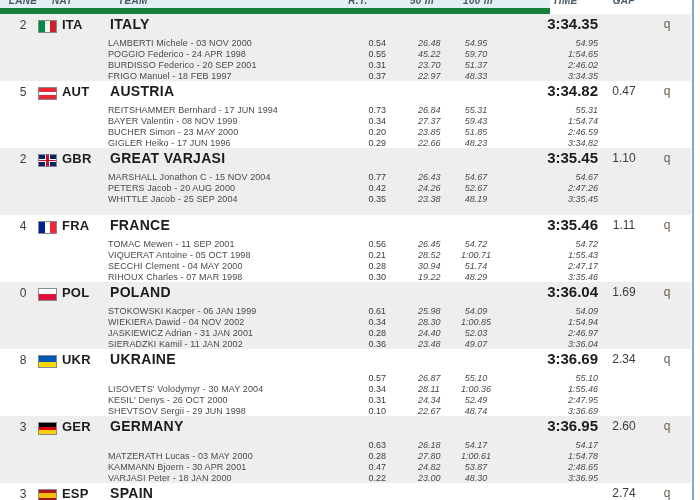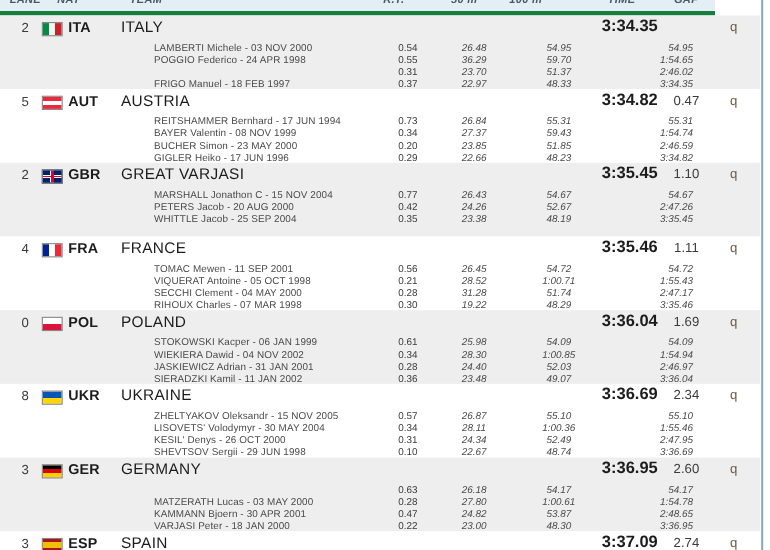--- a/index.html
+++ b/index.html
@@ -36,22 +36,22 @@
     top: 0; left: 694px;
     width: 6px; height: 500px;
     background: #ffffff;
   }
 
   
   .thead {
     position: relative;
     height: 14px;
     background: #e3eef5;
-    border-bottom: 4px solid #15803d;
-    width: 650px;
+    border-bottom: 6px solid #15803d;
+    width: 550px;
   }
   .thead .th {
     position: absolute;
     top: -5px;
     font-size: 10px;
     font-style: italic;
     font-weight: 600;
     color: #4a5a66;
     letter-spacing: .3px;
     white-space: nowrap;
@@ -99,21 +99,21 @@
     left: 62px; top: 3px;
     font-size: 13px;
     font-weight: bold;
     color: #1c1c1c;
     letter-spacing: .2px;
   }
   .teamname {
     position: absolute;
     left: 110px; top: 2px;
     font-size: 14px;
-    font-weight: normal;
+    font-weight: bold;
     color: #1c1c1c;
     letter-spacing: .3px;
     white-space: nowrap;
     text-align: center;
   }
   .teamtime {
     position: absolute;
     left: 500px; top: 1px;
     width: 98px;
     text-align: right;
@@ -132,43 +132,43 @@
   .qual {
     position: absolute;
     left: 652px; top: 3px;
     width: 30px;
     text-align: center;
     font-size: 12px;
     color: #6a5a4a;
   }
 
   
-  .athletes { position: relative; margin-top: 2px; margin-left: 32px; }
+  .athletes { position: relative; margin-top: 2px; }
   .arow { position: relative; height: 11px; }
   .a-name {
     position: absolute;
     left: 108px; top: 0;
     font-size: 9px;
     color: #4a4a4a;
     white-space: nowrap;
     letter-spacing: .1px;
   }
   .a-rt {
     position: absolute;
     left: 330px; top: 0;
     width: 56px;
-    text-align: left;
+    text-align: right;
     font-size: 9px;
     color: #3b3b3b;
   }
   .a-50 {
     position: absolute;
-    left: 374px; top: 0;
+    left: 418px; top: 0;
     width: 50px;
-    text-align: center;
+    text-align: left;
     font-size: 9px;
     font-style: italic;
     color: #4a4a4a;
   }
   .a-100 {
     position: absolute;
     left: 448px; top: 0;
     width: 56px;
     text-align: center;
     font-size: 9px;
@@ -243,25 +243,26 @@
             <div class="arow">
               <div class="a-name">LAMBERTI Michele - 03 NOV 2000</div>
               <div class="a-rt">0.54</div>
               <div class="a-50">26.48</div>
               <div class="a-100">54.95</div>
               <div class="a-cum">54.95</div>
             </div>
             <div class="arow">
               <div class="a-name">POGGIO Federico - 24 APR 1998</div>
               <div class="a-rt">0.55</div>
-              <div class="a-50">36.29</div>
+              <div class="a-50">45.22</div>
               <div class="a-100">59.70</div>
               <div class="a-cum">1:54.65</div>
             </div>
             <div class="arow">
+              <div class="a-name">BURDISSO Federico - 20 SEP 2001</div>
               <div class="a-rt">0.31</div>
               <div class="a-50">23.70</div>
               <div class="a-100">51.37</div>
               <div class="a-cum">2:46.02</div>
             </div>
             <div class="arow">
               <div class="a-name">FRIGO Manuel - 18 FEB 1997</div>
               <div class="a-rt">0.37</div>
               <div class="a-50">22.97</div>
               <div class="a-100">48.33</div>
@@ -365,21 +366,21 @@
             <div class="arow">
               <div class="a-name">VIQUERAT Antoine - 05 OCT 1998</div>
               <div class="a-rt">0.21</div>
               <div class="a-50">28.52</div>
               <div class="a-100">1:00.71</div>
               <div class="a-cum">1:55.43</div>
             </div>
             <div class="arow">
               <div class="a-name">SECCHI Clement - 04 MAY 2000</div>
               <div class="a-rt">0.28</div>
-              <div class="a-50">31.28</div>
+              <div class="a-50">30.94</div>
               <div class="a-100">51.74</div>
               <div class="a-cum">2:47.17</div>
             </div>
             <div class="arow">
               <div class="a-name">RIHOUX Charles - 07 MAR 1998</div>
               <div class="a-rt">0.30</div>
               <div class="a-50">19.22</div>
               <div class="a-100">48.29</div>
               <div class="a-cum">3:35.46</div>
             </div>
@@ -431,21 +432,20 @@
             <div class="lane">8</div>
             <div class="flag f-ukr"></div>
             <div class="natcode">UKR</div>
             <div class="teamname">UKRAINE</div>
             <div class="teamtime">3:36.69</div>
             <div class="teamgap">2.34</div>
             <div class="qual">q</div>
           </div>
           <div class="athletes">
             <div class="arow">
-              <div class="a-name">ZHELTYAKOV Oleksandr - 15 NOV 2005</div>
               <div class="a-rt">0.57</div>
               <div class="a-50">26.87</div>
               <div class="a-100">55.10</div>
               <div class="a-cum">55.10</div>
             </div>
             <div class="arow">
               <div class="a-name">LISOVETS' Volodymyr - 30 MAY 2004</div>
               <div class="a-rt">0.34</div>
               <div class="a-50">28.11</div>
               <div class="a-100">1:00.36</div>
@@ -506,21 +506,20 @@
               <div class="a-cum">3:36.95</div>
             </div>
           </div>
         </div>
         <div class="trow">
           <div class="team-line">
             <div class="lane">3</div>
             <div class="flag f-esp"></div>
             <div class="natcode">ESP</div>
             <div class="teamname">SPAIN</div>
-            <div class="teamtime">3:37.09</div>
             <div class="teamgap">2.74</div>
             <div class="qual">q</div>
           </div>
           <div class="athletes"></div>
         </div>
       </div>
 
   </div>
 
   <div class="panel-edge"></div>

